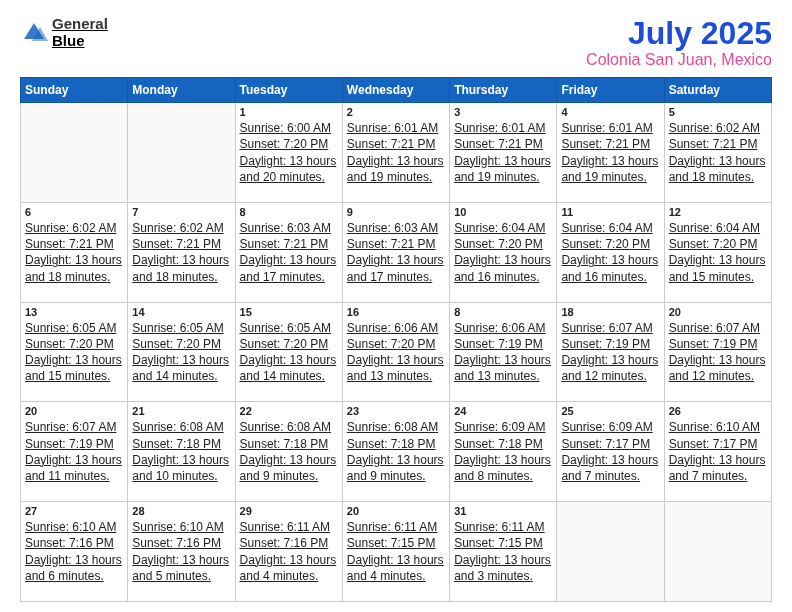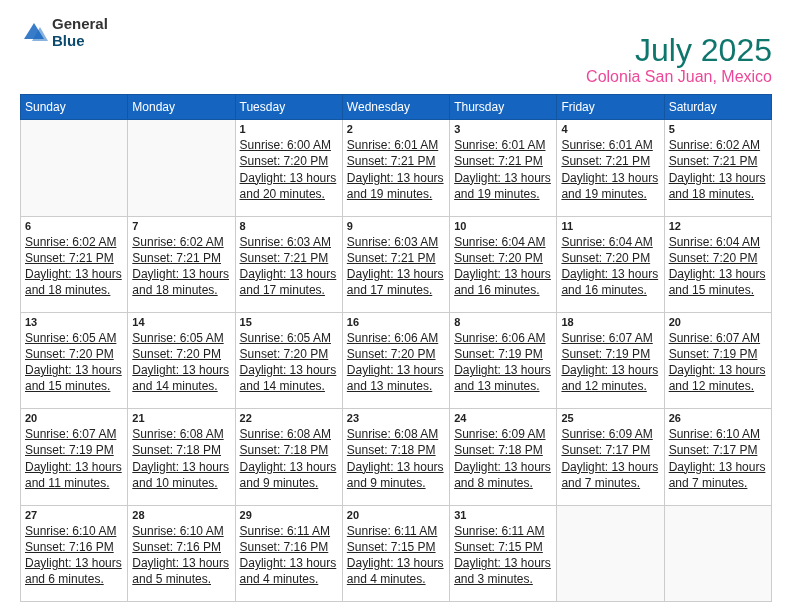--- a/index.html
+++ b/index.html
@@ -20,58 +20,58 @@
     .header {
       display: flex;
       justify-content: space-between;
       align-items: flex-start;
       margin-bottom: 8px;
     }
     .logo {
       display: flex;
       align-items: center;
       gap: 4px;
+      text-decoration: underline;
     }
     .logo-text {
       font-size: 15px;
       font-weight: bold;
       line-height: 1.1;
     }
     .logo-general { color: #333; }
-    .logo-blue { color: #0c4a6e; }
+    .logo-blue { color: #000000; }
     .logo-icon {
       width: 28px;
       height: 28px;
     }
     .title-block {
       text-align: right;
     }
     .month-year {
       font-size: 32px;
-      font-weight: normal;
-      color: #0f766e;
+      font-weight: bold;
+      color: #1d4ed8;
       line-height: 1.1;
-      margin-top: 17px;
     }
     .location {
       font-size: 16px;
       color: #ec4899;
       text-align: center;
     }
     .calendar {
       flex: 1;
       border-collapse: collapse;
       width: 100%;
       border: 1px solid #ccc;
     }
     .calendar th {
       background: #1565C0;
       color: #fff;
       font-size: 12px;
-      font-weight: normal;
+      font-weight: bold;
       padding: 5px 4px;
       text-align: left;
       border: 1px solid #1255a0;
     }
     .calendar td {
       border: 1px solid #ccc;
       vertical-align: top;
       padding: 3px 4px;
       font-size: 9.5px;
       color: #222;

